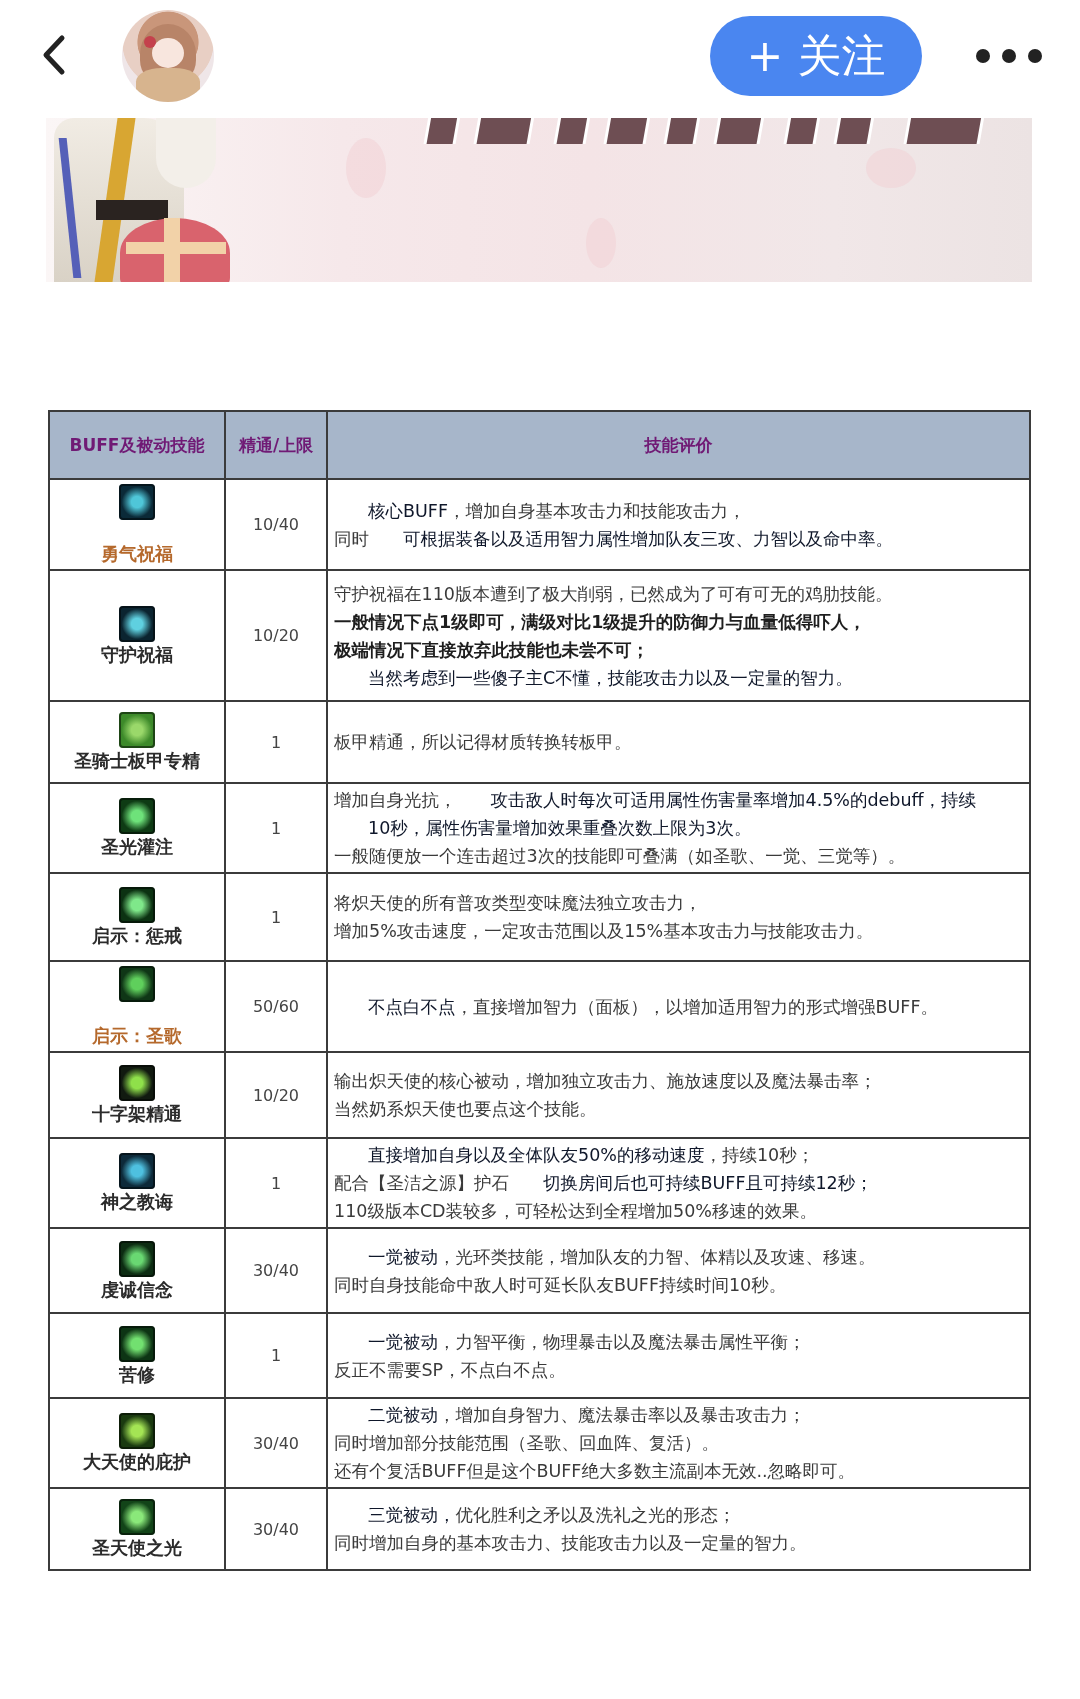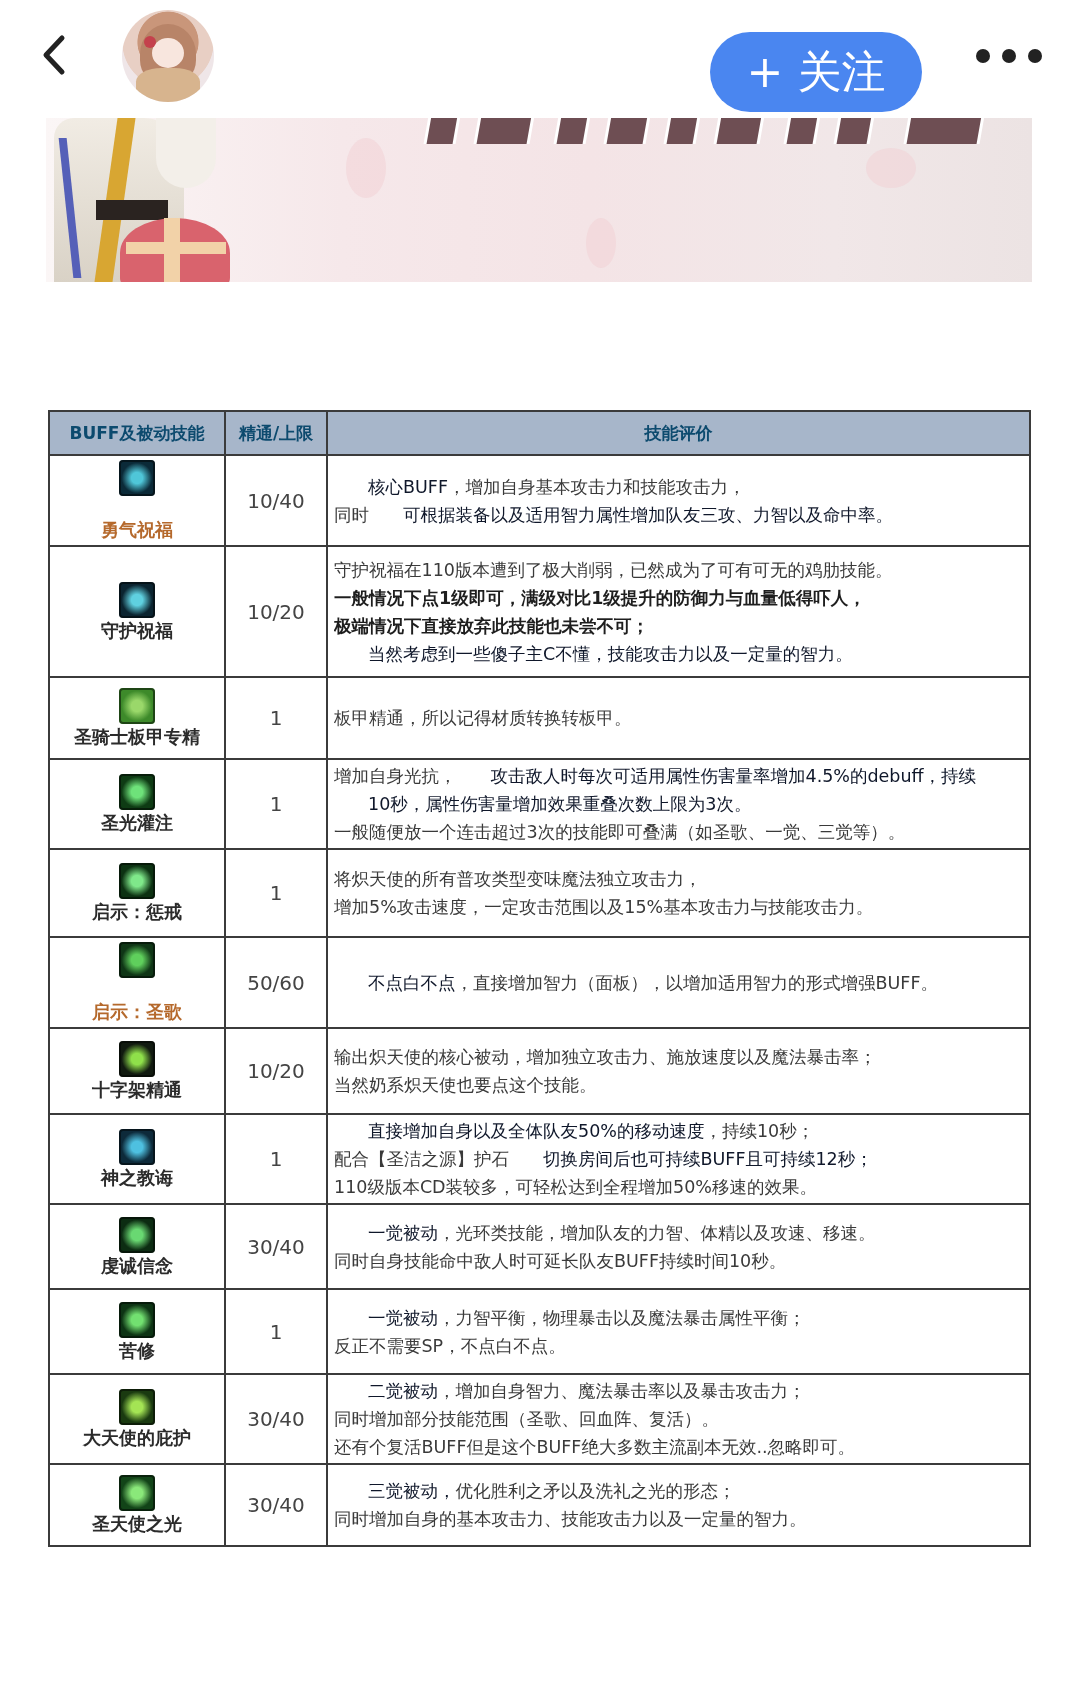--- a/index.html
+++ b/index.html
@@ -19,21 +19,21 @@
     overflow:hidden; cursor:pointer;
   }
   .avatar .hair { position:absolute; left:18px; top:14px; width:56px; height:60px; border-radius:50% 50% 40% 40%; background:#b88468; }
   .avatar .face { position:absolute; left:30px; top:28px; width:32px; height:30px; border-radius:50%; background:#f8e6de; }
   .avatar .scarf { position:absolute; left:14px; top:58px; width:64px; height:34px; border-radius:40% 40% 0 0; background:#d7b48e; }
   .avatar .bow { position:absolute; left:22px; top:26px; width:12px; height:12px; border-radius:50%; background:#c4414c; }
   .username {
     position:absolute; left:232px; top:24px; font-size:46px; line-height:60px; color:#222; letter-spacing:1px;
   }
   .follow {
-    position:absolute; left:710px; top:32px; width:212px; height:80px; border-radius:40px;
+    position:absolute; left:710px; top:16px; width:212px; height:80px; border-radius:40px;
     background:#4a86f0; color:#fff; font-size:44px; line-height:80px; text-align:center; cursor:pointer;
   }
   .more {
     position:absolute; left:976px; top:44px; width:76px; height:24px; display:flex; gap:12px; align-items:center; cursor:pointer;
   }
   .more span { width:14px; height:14px; border-radius:50%; background:#222; display:block; }
 
   
   .banner {
     position:absolute; left:46px; top:118px; width:986px; height:164px; overflow:hidden;
@@ -65,31 +65,31 @@
     letter-spacing:6px; font-family:"DejaVu Sans",sans-serif;
   }
 
   
   .skill-table {
     position:absolute; left:48px; top:410px; width:983px; border-collapse:collapse; table-layout:fixed;
     font-family:"DejaVu Sans","Liberation Sans",sans-serif;
   }
   .skill-table th, .skill-table td { border:2px solid #3b3b3b; }
   .skill-table th {
-    background:#a7b6ca; height:42px; font-size:17px; font-weight:bold; color:#0c4a6e; text-align:center; padding:0;
+    background:#a7b6ca; height:42px; font-size:17px; font-weight:bold; color:#701a75; text-align:center; padding:12px;
   }
   .col-skill { width:176px; }
   .col-level { width:102px; }
   .skill-cell { text-align:center; vertical-align:middle; padding:4px 2px; }
   .skill-icon {
     width:36px; height:36px; border-radius:4px; margin:0 auto 2px; display:block; position:relative; overflow:hidden;
   }
   .skill-name { font-size:18px; font-weight:bold; color:#2b2b2b; line-height:22px; white-space:nowrap; }
   .skill-name.orange { color:#b5692c;margin-top:23px; }
-  .level-cell { text-align:center; vertical-align:middle; font-size:20px; color:#444; }
+  .level-cell { text-align:center; vertical-align:middle; font-size:16px; color:#444; }
   .desc-cell { vertical-align:middle; padding:2px 4px 2px 6px; font-size:17.5px; line-height:28px; color:#3a3a3a; }
   .desc-line { white-space:nowrap; overflow:hidden; }
   .seg-red { color:#0f172a; font-weight:normal;margin-left:34px; }
   .seg-bold { color:#1e1e1e; font-weight:bold; }
   .seg-normal { color:#3a3a3a; }
 </style>
 </head>
 <body>
 
 <div class="topbar">

